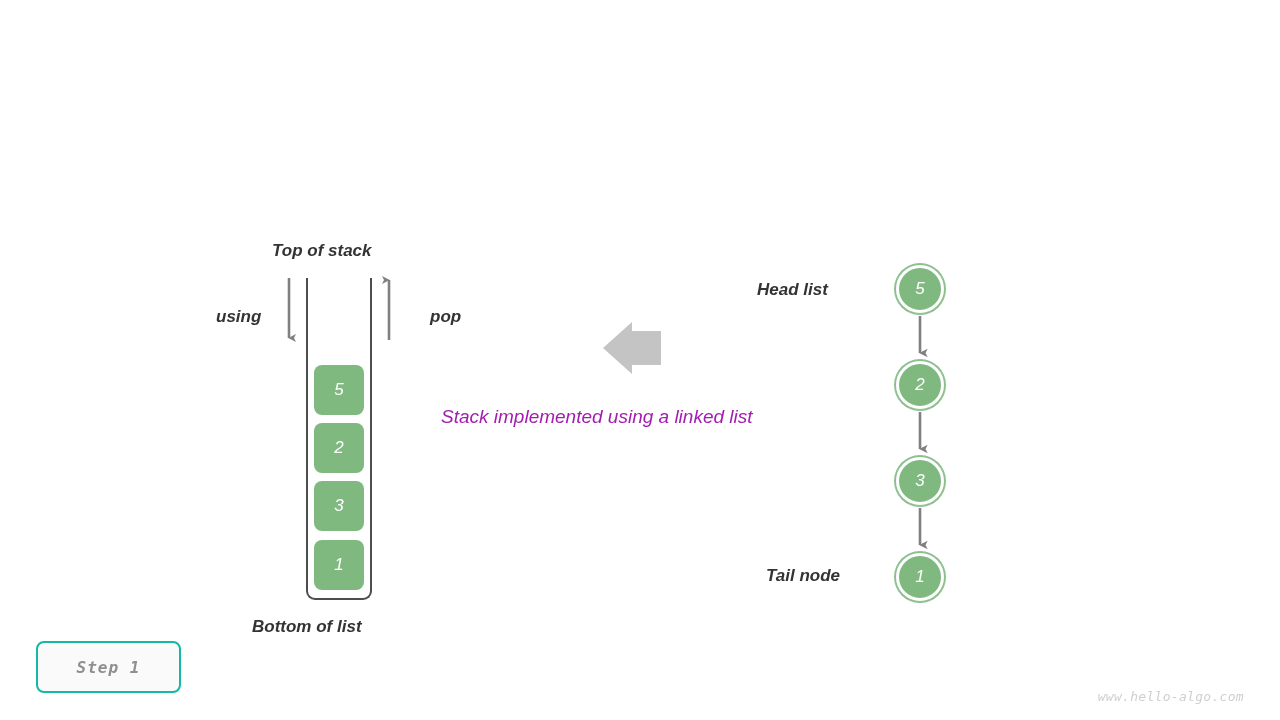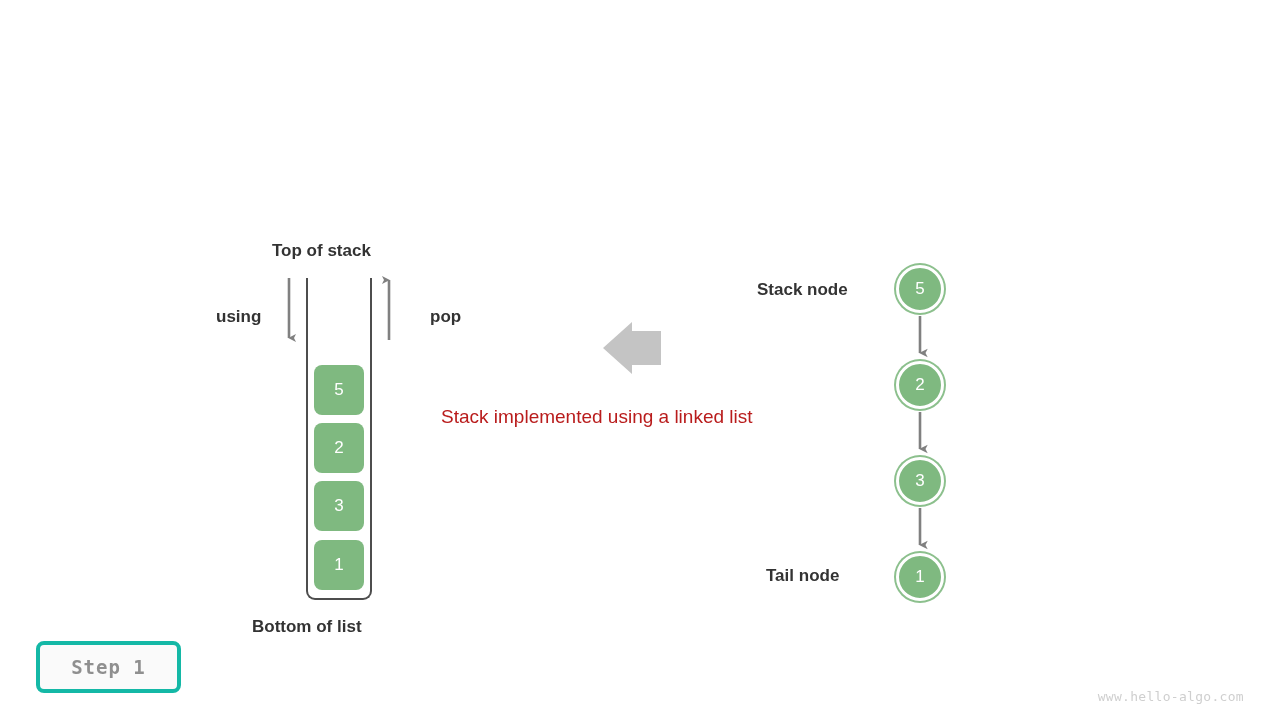--- a/index.html
+++ b/index.html
@@ -7,36 +7,37 @@
     padding: 0;
     background: #ffffff;
   }
   #canvas {
     position: relative;
     width: 1280px;
     height: 720px;
     background: #ffffff;
     overflow: hidden;
     font-family: "Liberation Sans", sans-serif;
+    font-style: italic;
   }
 
   
   .lbl-bold {
     position: absolute;
     font-family: "Liberation Sans", sans-serif;
     font-weight: bold;
     font-size: 17px;
     color: #333333;
     white-space: nowrap;
   }
   .caption {
     position: absolute;
     font-family: "Liberation Sans", sans-serif;
     font-size: 19px;
-    color: #b91c1c;
+    color: #a21caf;
     white-space: nowrap;
   }
 
   
   #stack-group { position: absolute; left: 0; top: 0; }
 
   .stack-container {
     position: absolute;
     left: 306px;
     top: 278px;
@@ -86,29 +87,29 @@
     box-sizing: border-box;
   }
 
   
   #step-badge {
     position: absolute;
     left: 36px;
     top: 641px;
     width: 145px;
     height: 52px;
-    border: 4px solid #14b8a6;
+    border: 2px solid #14b8a6;
     border-radius: 8px;
     background: #fafafa;
     display: flex;
     align-items: center;
     justify-content: center;
     font-family: "DejaVu Sans Mono", monospace;
     font-weight: bold;
-    font-size: 19px;
+    font-size: 16px;
     letter-spacing: 1px;
     color: #8f8f8f;
     box-sizing: border-box;
   }
 
   
   #watermark {
     position: absolute;
     right: 36px;
     bottom: 16px;
@@ -146,21 +147,21 @@
     <div class="stack-cell" style="top:365px;">5</div>
     <div class="stack-cell" style="top:423px;">2</div>
     <div class="stack-cell" style="top:481px;">3</div>
     <div class="stack-cell" style="top:540px;">1</div>
 
     <div class="lbl-bold" style="left:252px; top:617px;">Bottom of list</div>
   </div>
 
   <div id="ll-group">
 
-    <div class="lbl-bold" style="left:757px; top:280px;">Stack node</div>
+    <div class="lbl-bold" style="left:757px; top:280px;">Head list</div>
 
     <div class="ll-node" style="left:896px; top:265px;">5</div>
     <div class="ll-node" style="left:896px; top:361px;">2</div>
     <div class="ll-node" style="left:896px; top:457px;">3</div>
     <div class="ll-node" style="left:896px; top:553px;">1</div>
 
     <div class="lbl-bold" style="left:766px; top:566px;text-align:right;">Tail node</div>
   </div>
 
   <div class="caption" style="left:441px; top:406px;">Stack implemented using a linked list</div>

